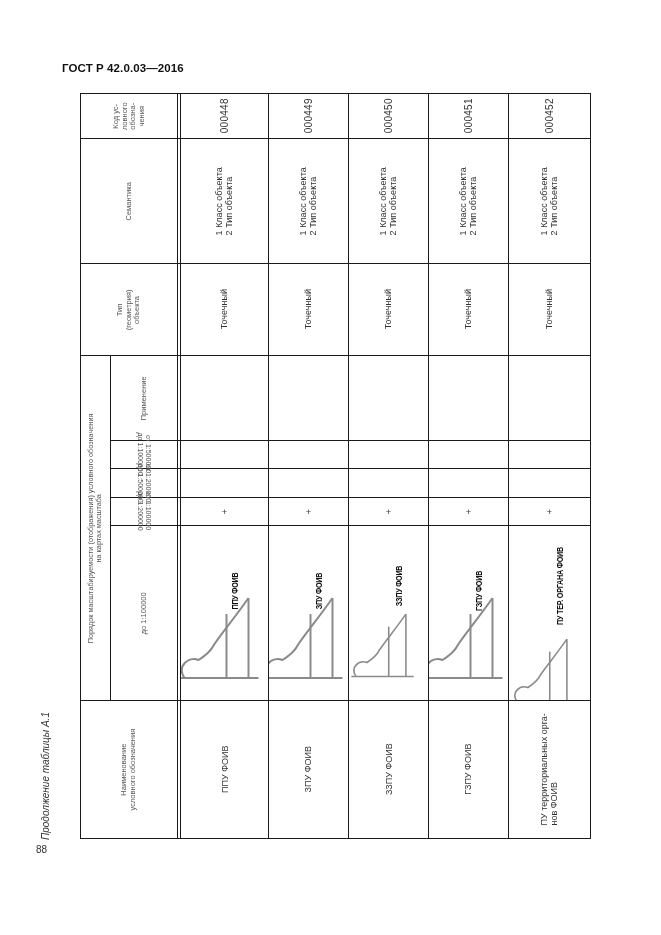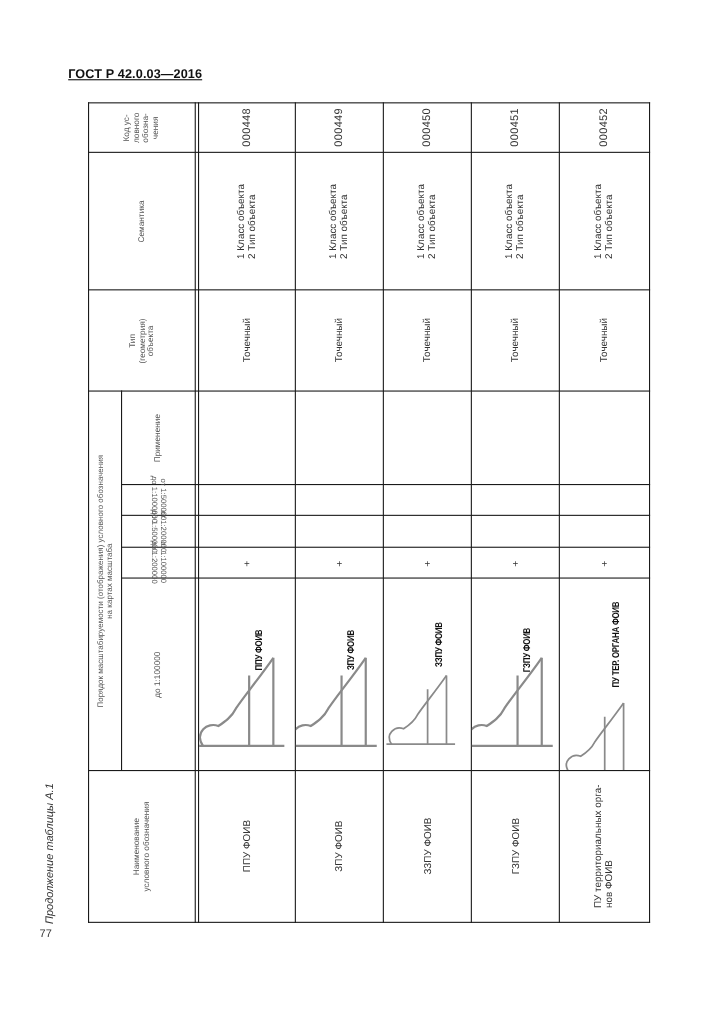--- a/index.html
+++ b/index.html
@@ -1,38 +1,38 @@
 <!DOCTYPE html>
 <html><head>
 <meta charset="utf-8">
 <style>
   html, body { margin:0; padding:0; background:#ffffff; }
   body { width:661px; height:935px; position:relative; overflow:hidden;
          font-family:"Liberation Sans", sans-serif; color:#222; }
   .abs { position:absolute; }
-  .doc-title { left:62px; top:62px; font-weight:bold; font-size:11.5px; color:#111; letter-spacing:0.1px;text-decoration:underline; }
+  .doc-title { left:62px; top:62px; font-weight:bold; font-size:11.5px; color:#111; letter-spacing:0.1px; }
   .page-num { left:36px; top:844px; font-size:10px; color:#333; }
   .caption { left:40px; top:700px; width:140px; height:14px; transform-origin:0 0;
              transform:translate(0,140px) rotate(-90deg); font-style:italic; font-size:10px; color:#333; white-space:nowrap; }
   .line { position:absolute; background:#1a1a1a; }
   .cell { position:absolute; display:flex; align-items:center; justify-content:center; }
   .rot { transform:rotate(-90deg); white-space:nowrap; text-align:center; line-height:1.15; }
   .rot180 { transform:rotate(90deg); white-space:nowrap; text-align:center; line-height:1.15; }
   .hdr { font-size:7.5px; color:#555; }
   .val { font-size:9px; color:#333; }
   .code { font-size:10px; color:#333; letter-spacing:0.3px; }
   .plus { font-size:9px; color:#333; }
   .sym-label { font-weight:bold; font-size:9px; color:#111; font-family:"Liberation Sans", sans-serif;
                transform:rotate(-90deg) scaleX(0.8); white-space:nowrap; position:absolute; transform-origin:center; letter-spacing:-0.3px; }
 </style>
 </head>
 <body>
 
 <div class="abs doc-title">ГОСТ Р 42.0.03—2016</div>
-<div class="abs page-num">77</div>
+<div class="abs page-num">88</div>
 <div class="abs caption">Продолжение таблицы А.1</div>
 
 <div class="abs" style="left:0;top:0;width:661px;height:935px;">
 
   <div class="line" style="left:80px;top:93px;width:511px;height:1px;"></div>
   <div class="line" style="left:80px;top:838px;width:511px;height:1px;"></div>
   <div class="line" style="left:80px;top:93px;width:1px;height:746px;"></div>
   <div class="line" style="left:590px;top:93px;width:1px;height:746px;"></div>
 
   <div class="line" style="left:177px;top:93px;width:1px;height:746px;"></div>

